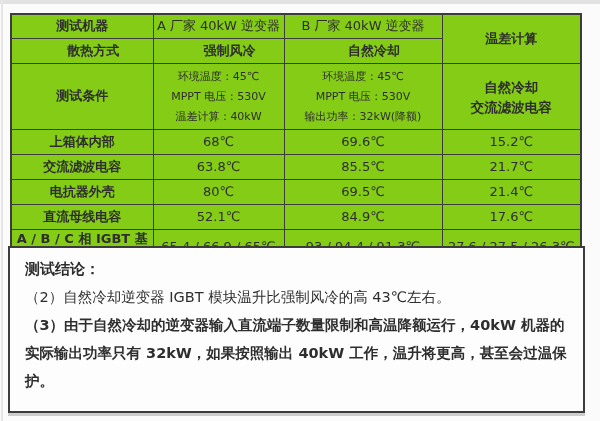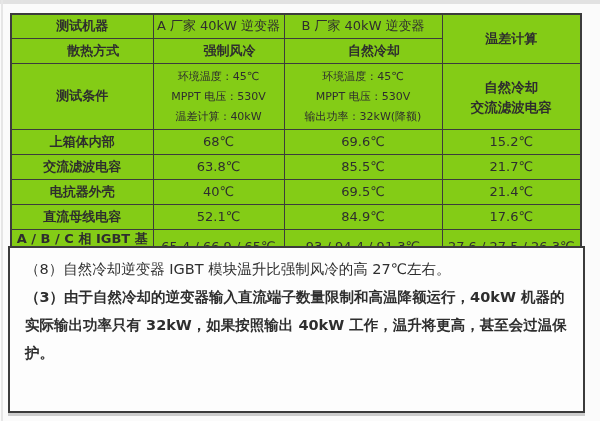--- a/index.html
+++ b/index.html
@@ -101,35 +101,36 @@
     <td class="diffcol">15.2℃</td>
   </tr>
   <tr class="data">
     <td class="b">交流滤波电容</td>
     <td>63.8℃</td>
     <td>85.5℃</td>
     <td class="diffcol">21.7℃</td>
   </tr>
   <tr class="data">
     <td class="b">电抗器外壳</td>
-    <td>40℃</td>
+    <td>80℃</td>
     <td>69.5℃</td>
     <td class="diffcol">21.4℃</td>
   </tr>
   <tr class="data">
     <td class="b">直流母线电容</td>
     <td>52.1℃</td>
     <td>84.9℃</td>
     <td class="diffcol">17.6℃</td>
   </tr>
   <tr class="data">
     <td class="b">A / B / C 相 IGBT 基板</td>
     <td>65.4 / 66.9 / 65℃</td>
     <td>93 / 94.4 / 91.3℃</td>
     <td class="diffcol">27.6 / 27.5 / 26.3℃</td>
   </tr>
 </tbody>
   </table>
 
 <div class="conclusion">
-  <p>（8）自然冷却逆变器 IGBT 模块温升比强制风冷的高 27℃左右。</p>
+  <p class="c-title">测试结论：</p>
+  <p>（2）自然冷却逆变器 IGBT 模块温升比强制风冷的高 43℃左右。</p>
   <p class="c-bold">（3）由于自然冷却的逆变器输入直流端子数量限制和高温降额运行，40kW 机器的实际输出功率只有 32kW，如果按照输出 40kW 工作，温升将更高，甚至会过温保护。</p>
 </div>
 
 </body></html>

